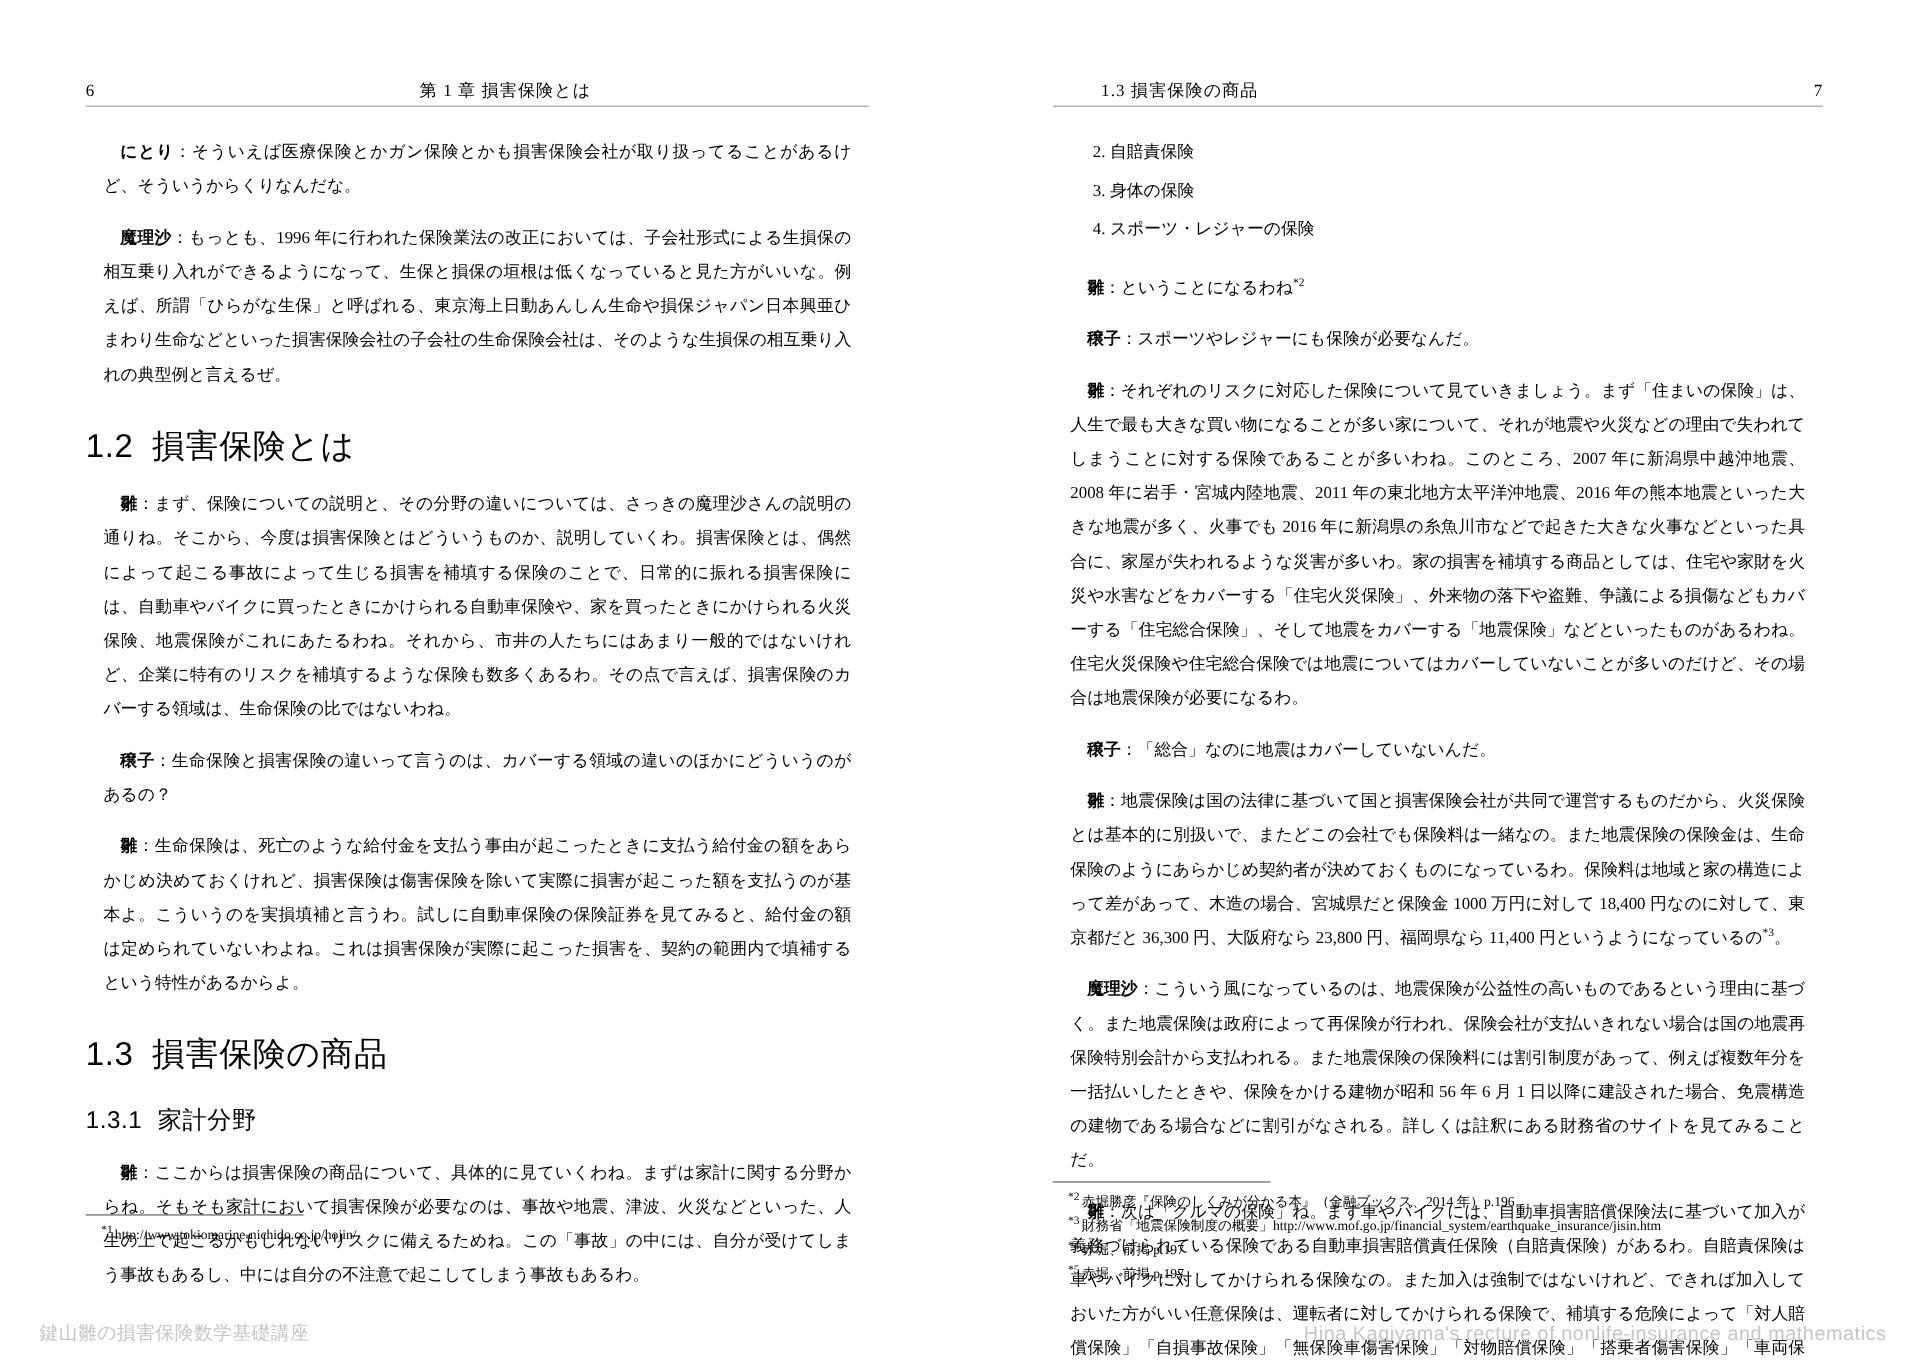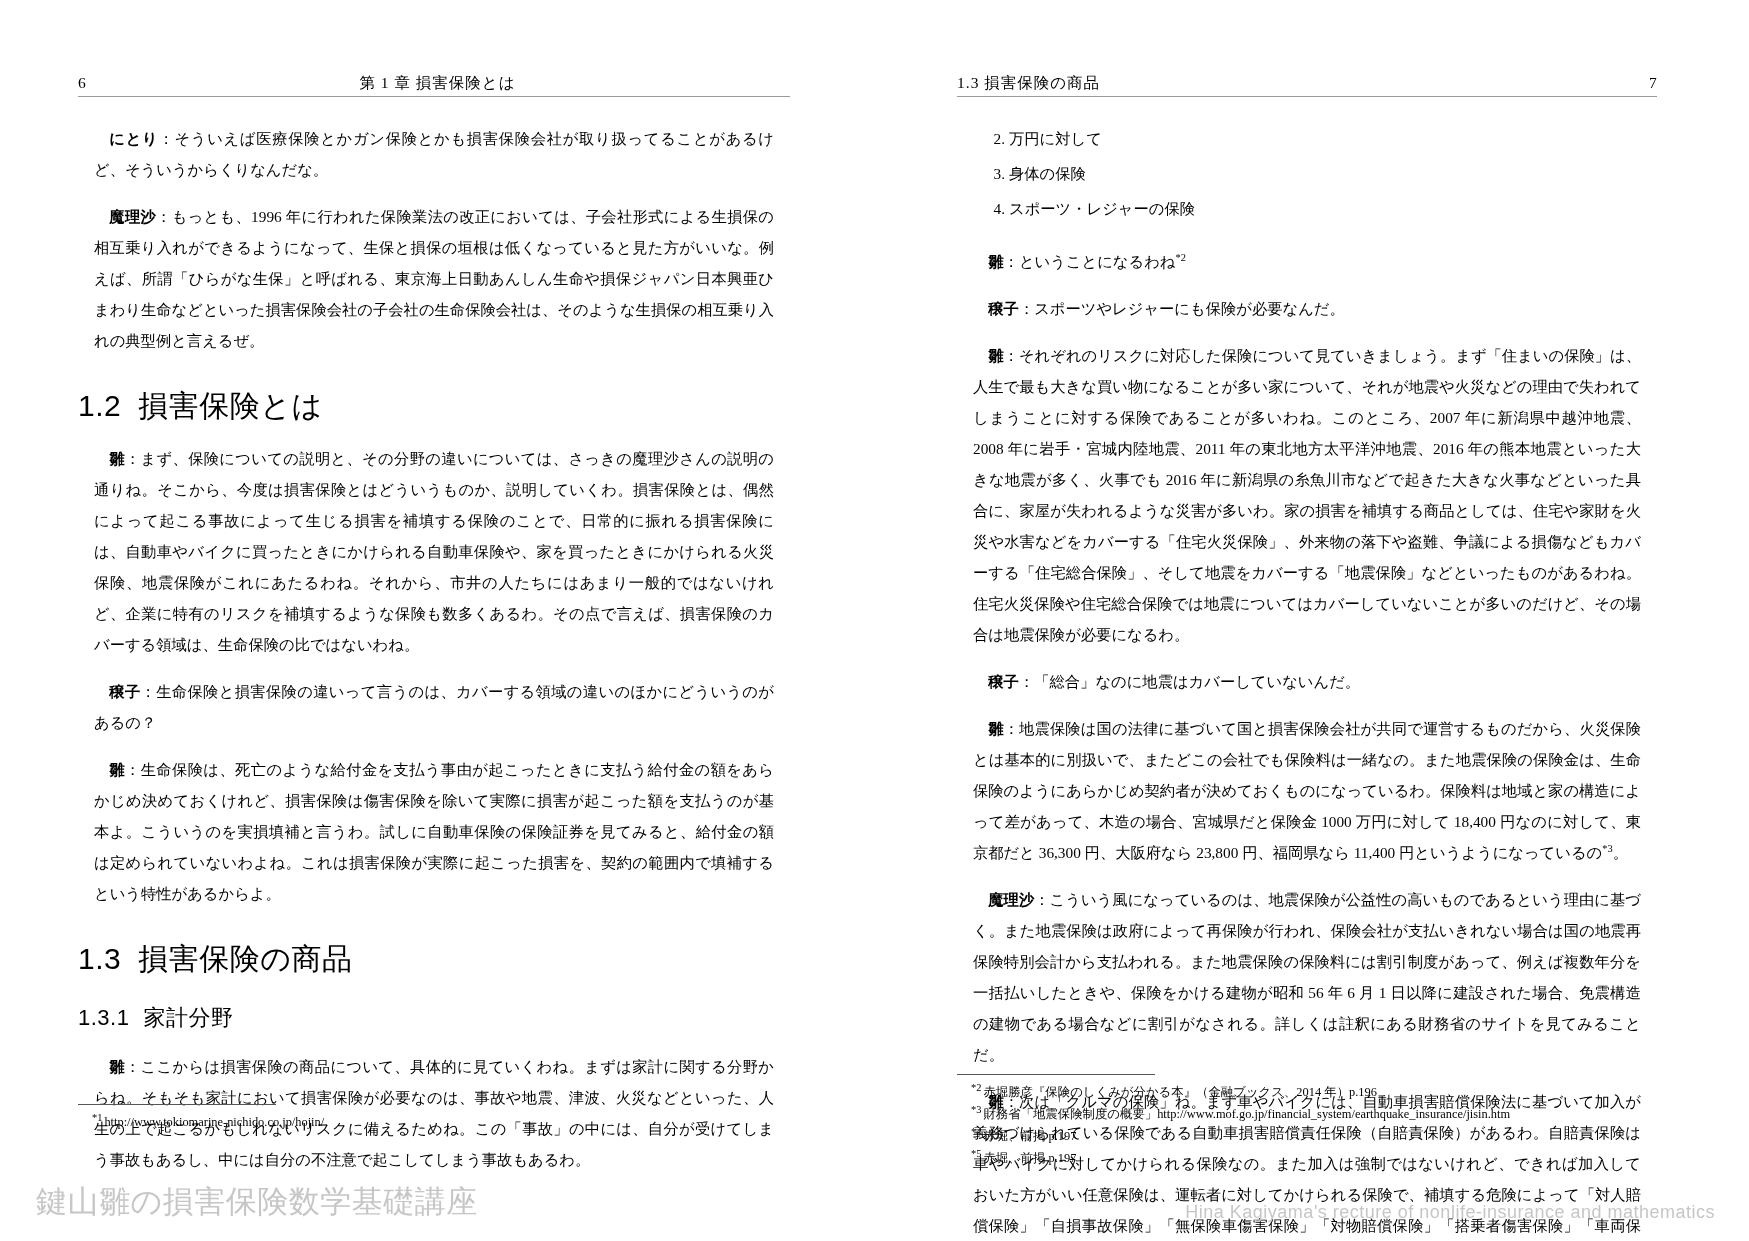--- a/index.html
+++ b/index.html
@@ -42,21 +42,21 @@
     display: flex;
     align-items: flex-end;
     justify-content: space-between;
     font-size: 15.5px;
     line-height: 1.1;
     padding-bottom: 5px;
     border-bottom: 1.3px solid #9a9a9a;
     letter-spacing: 0.3px;
   }
   .runhead .folio { font-family: "Liberation Serif", serif; }
-  .runhead .htxt  { letter-spacing: 1px; }
+  .runhead .htxt  { letter-spacing: 1px; margin-left: 44px; }
   .runhead.right .htxt { margin-right: auto; }
   .runhead.right .folio { margin-left: auto; }
 
   
   .body {
     margin-top: 26px;
     font-size: 15.3px;
     line-height: 31px;
     text-align: justify;
     text-justify: inter-character;
@@ -145,21 +145,21 @@
   
   .wmark {
     position: absolute;
     bottom: 18px;
     color: #c6c6c6;
     white-space: nowrap;
     letter-spacing: 0.5px;
   }
   .wmark-left {
     left: 36px;
-    font-size: 31px;
+    font-size: 17px;
     font-family: "Liberation Sans", "DejaVu Sans", sans-serif;
   }
   .wmark-right {
     right: 34px;
     font-size: 18px;
     font-family: "Liberation Sans", "DejaVu Sans", sans-serif;
   }
 </style>
 </head>
 <body>
@@ -213,21 +213,21 @@
     <div class="page-inner">
 
       <div class="runhead right">
         <span class="htxt">1.3   損害保険の商品</span>
         <span class="folio">7</span>
       </div>
 
       <div class="body">
 
         <ol class="enum" style="margin-top:6px;">
-          <li><span class="idx">2.</span><span>万円に対して</span></li>
+          <li><span class="idx">2.</span><span>自賠責保険</span></li>
           <li><span class="idx">3.</span><span>身体の保険</span></li>
           <li><span class="idx">4.</span><span>スポーツ・レジャーの保険</span></li>
         </ol>
 
         <p class="para" style="margin-top:22px;"><span class="spk">雛</span><span>：</span><span>ということになるわね</span><sup class="fn">*2</sup></p>
 
         <p class="para"><span class="spk">穣子</span><span>：</span><span>スポーツやレジャーにも保険が必要なんだ。</span></p>
 
         <p class="para"><span class="spk">雛</span><span>：</span><span>それぞれのリスクに対応した保険について見ていきましょう。まず「住まいの保険」は、人生で最も大きな買い物になることが多い家について、それが地震や火災などの理由で失われてしまうことに対する保険であることが多いわね。このところ、2007 年に新潟県中越沖地震、2008 年に岩手・宮城内陸地震、2011 年の東北地方太平洋沖地震、2016 年の熊本地震といった大きな地震が多く、火事でも 2016 年に新潟県の糸魚川市などで起きた大きな火事などといった具合に、家屋が失われるような災害が多いわ。家の損害を補填する商品としては、住宅や家財を火災や水害などをカバーする「住宅火災保険」、外来物の落下や盗難、争議による損傷などもカバーする「住宅総合保険」、そして地震をカバーする「地震保険」などといったものがあるわね。住宅火災保険や住宅総合保険では地震についてはカバーしていないことが多いのだけど、その場合は地震保険が必要になるわ。</span></p>
 

